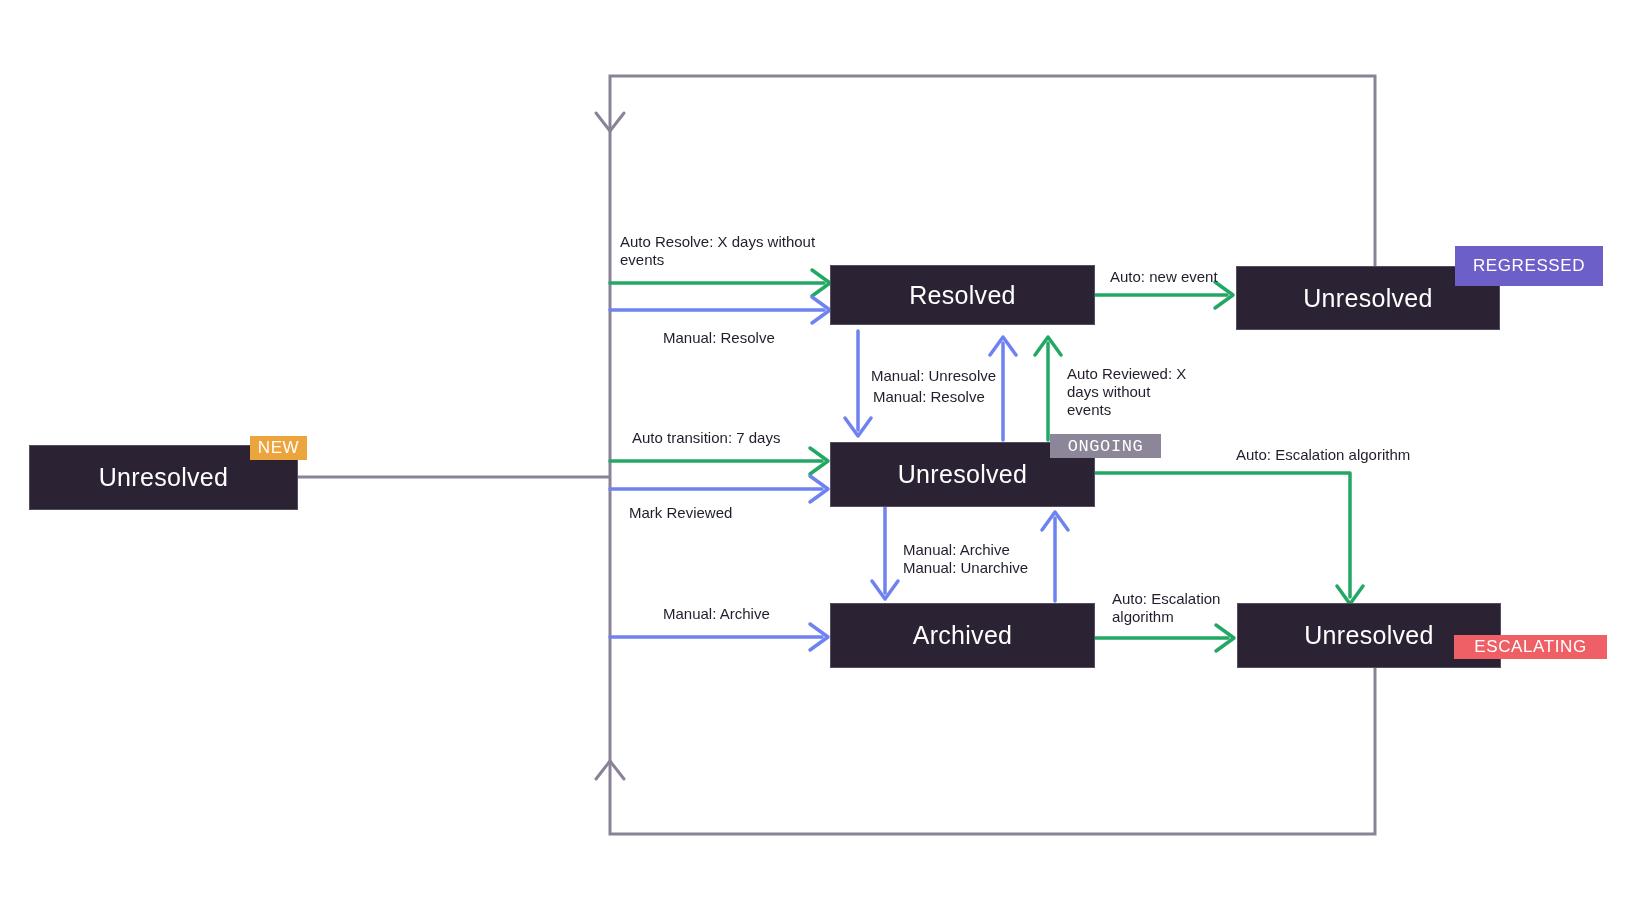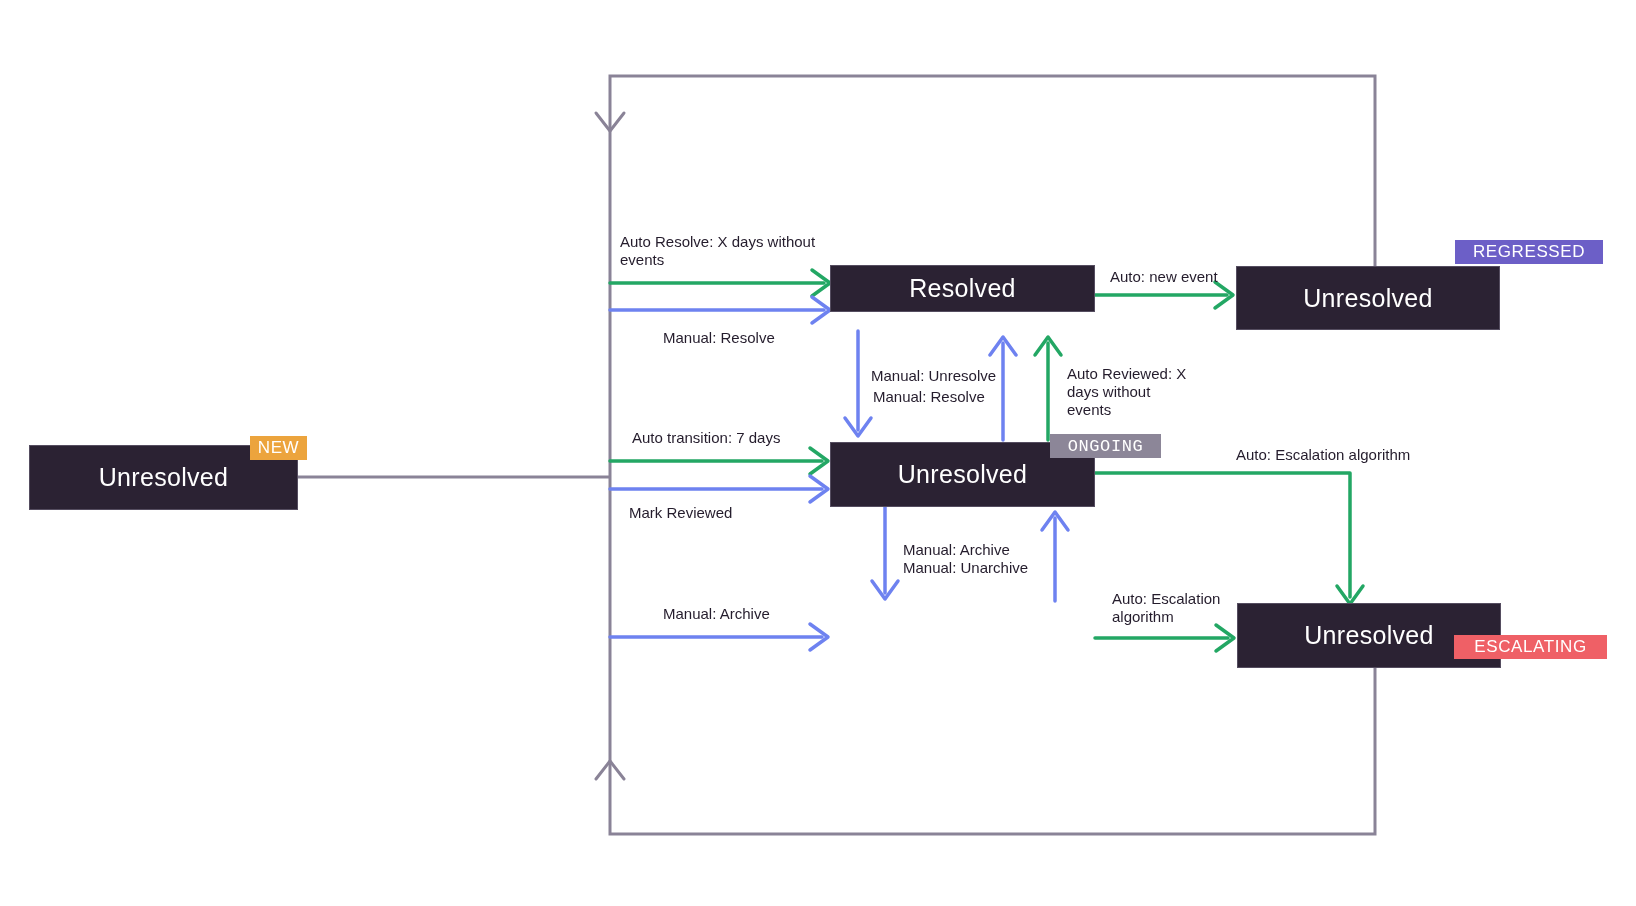--- a/index.html
+++ b/index.html
@@ -112,34 +112,37 @@
 
     <path class="stroke-manual" d="M610 637 H822"></path>
     <polyline class="stroke-manual head" points="810,624 828,637 810,650"></polyline>
   </svg>
 
   <div class="state" style="left:29px; top:445px; width:269px; height:65px;">
     <span>Unresolved</span>
   </div>
   <div class="badge badge-new" style="left:250px; top:436px; width:57px; height:24px;">NEW</div>
 
-  <div class="state" style="left:830px; top:265px; width:265px; height:47px;">
+  <div class="state" style="left:830px; top:265px; width:265px; height:60px;">
     <span>Resolved</span>
   </div>
 
   <div class="state" style="left:1236px; top:266px; width:264px; height:64px;">
     <span>Unresolved</span>
   </div>
-  <div class="badge badge-regressed" style="left:1455px; top:240px; width:148px; height:24px;">REGRESSED</div>
+  <div class="badge badge-regressed" style="left:1455px; top:246px; width:148px; height:40px;">REGRESSED</div>
 
   <div class="state" style="left:830px; top:442px; width:265px; height:65px;">
     <span>Unresolved</span>
   </div>
   <div class="badge badge-ongoing" style="left:1050px; top:434px; width:111px; height:24px;">ONGOING</div>
 
+  <div class="state" style="left:830px; top:603px; width:265px; height:65px;">
+    <span>Archived</span>
+  </div>
 
   <div class="state" style="left:1237px; top:603px; width:264px; height:65px;">
     <span>Unresolved</span>
   </div>
   <div class="badge badge-escalating" style="left:1454px; top:595px; width:153px; height:24px;">ESCALATING</div>
 
   <div class="lbl" style="left:620px; top:233px;">
     <span>Auto Resolve: X days without</span>
     <span>events</span>
   </div>

